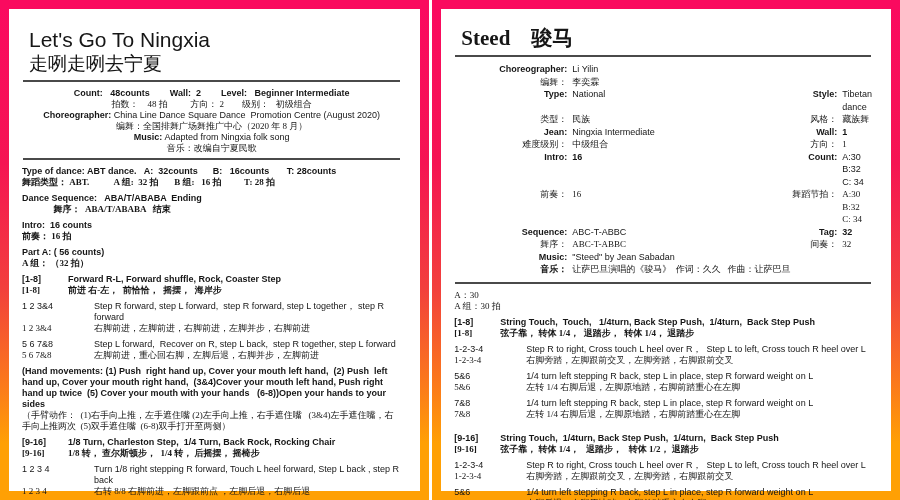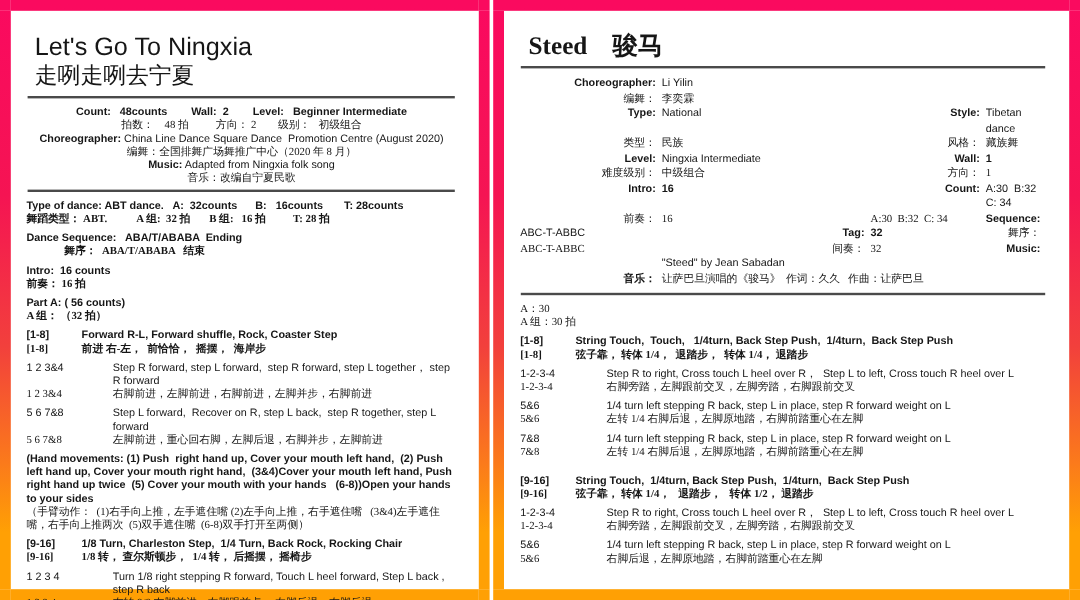--- a/index.html
+++ b/index.html
@@ -84,34 +84,35 @@
           <span class="hl zh">编舞：</span>
           <span class="hv span3 zh">李奕霖</span>
           <span class="hl b">Type:</span>
           <span class="hv">National</span>
           <span class="hl b">Style:</span>
           <span class="hv">Tibetan dance</span>
           <span class="hl zh">类型：</span>
           <span class="hv zh">民族</span>
           <span class="hl zh">风格：</span>
           <span class="hv zh">藏族舞</span>
-          <span class="hl b">Level:</span>
+          <span class="hl b">Jean:</span>
           <span class="hv">Ningxia Intermediate</span>
           <span class="hl b">Wall:</span>
           <span class="hv b">1</span>
           <span class="hl zh">难度级别：</span>
           <span class="hv zh">中级组合</span>
           <span class="hl zh">方向：</span>
           <span class="hv zh">1</span>
           <span class="hl b">Intro:</span>
           <span class="hv b">16</span>
           <span class="hl b">Count:</span>
           <span class="hv">A:30  B:32  C: 34</span>
           <span class="hl zh">前奏：</span>
           <span class="hv zh">16</span>
+          <span class="hl zh">舞蹈节拍：</span>
           <span class="hv zh">A:30  B:32  C: 34</span>
           <span class="hl b">Sequence:</span>
           <span class="hv">ABC-T-ABBC</span>
           <span class="hl b">Tag:</span>
           <span class="hv b">32</span>
           <span class="hl zh">舞序：</span>
           <span class="hv zh">ABC-T-ABBC</span>
           <span class="hl zh">间奏：</span>
           <span class="hv zh">32</span>
           <span class="hl b">Music:</span>

